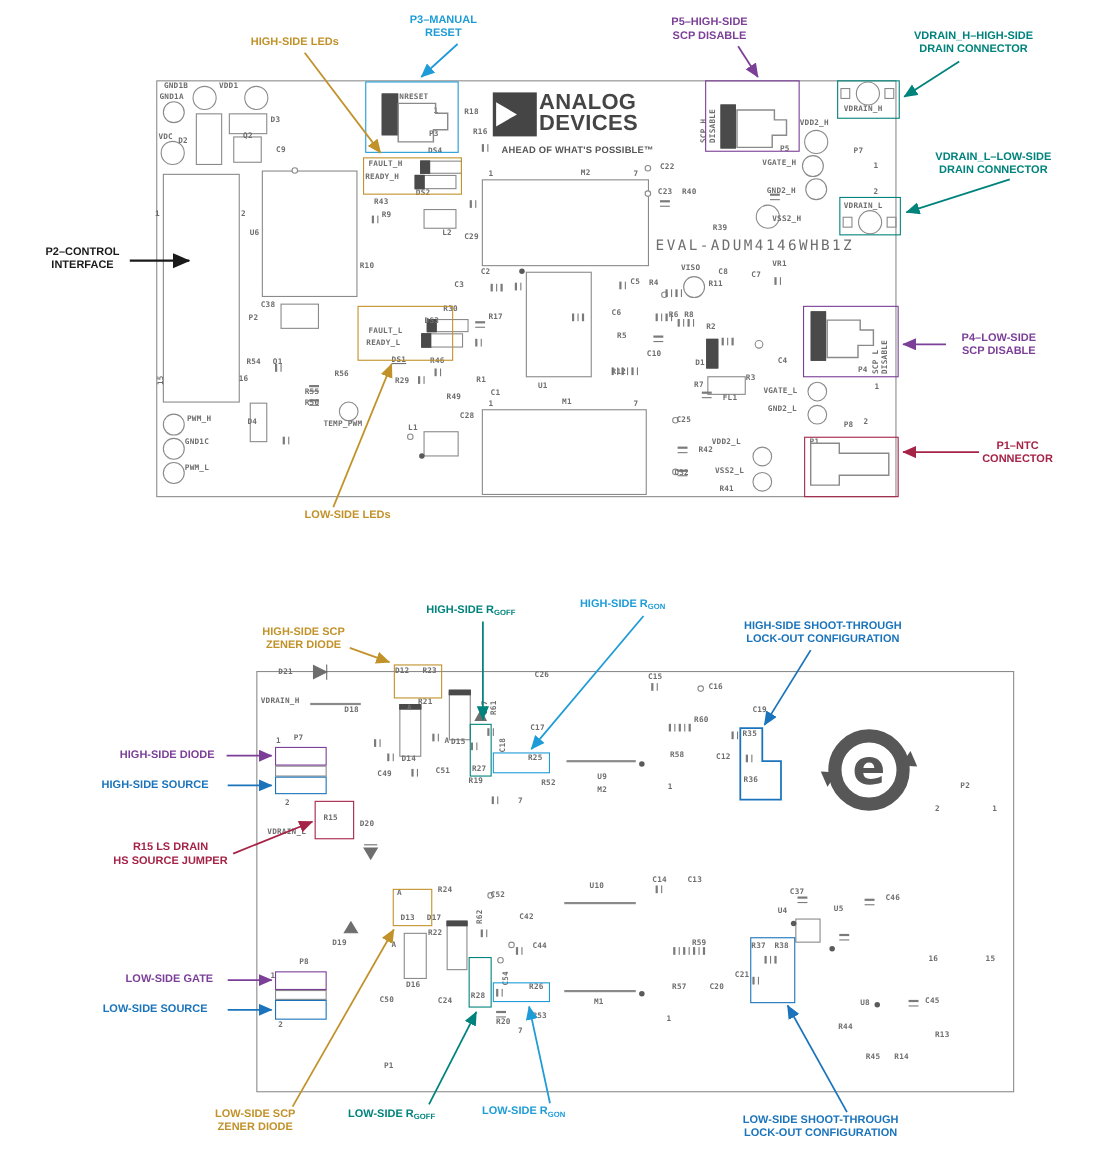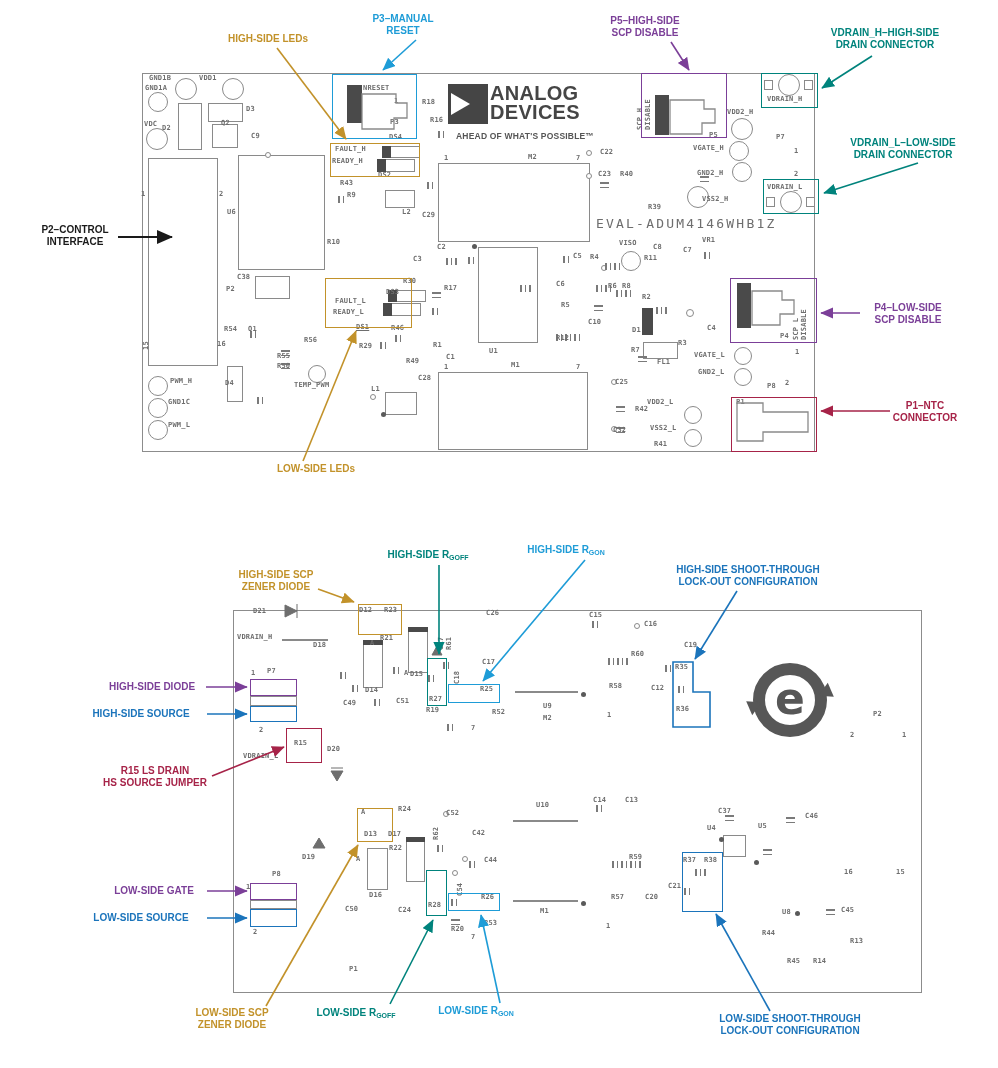--- a/index.html
+++ b/index.html
@@ -725,18 +725,18 @@
     </div>
     <div class="cbox" style="left: 357px; top: 808px; width: 36px; height: 34px; border-color: rgb(194, 146, 42);"></div>
     <div class="callout" style="left: 356px; top: 1007px; color: rgb(0, 131, 124);">
       <div>LOW-SIDE R<sub>GOFF</sub></div>
     </div>
     <div class="cbox" style="left: 426px; top: 870px; width: 21px; height: 46px; border-color: rgb(0, 131, 124);"></div>
     <div class="callout" style="left: 476px; top: 1005px; color: rgb(30, 156, 215);">
       <div>LOW-SIDE R<sub>GON</sub></div>
     </div>
     <div class="cbox" style="left: 448px; top: 893px; width: 52px; height: 18px; border-color: rgb(30, 156, 215);"></div>
-    <div class="callout" style="left: 790px; top: 1013px; color: rgb(27, 116, 187);">
+    <div class="callout" style="left: 746px; top: 1013px; color: rgb(27, 116, 187);">
       <div>LOW-SIDE SHOOT-THROUGH</div>
       <div>LOCK-OUT CONFIGURATION</div>
     </div>
     <div class="cbox" style="left: 682px; top: 852px; width: 41px; height: 60px; border-color: rgb(27, 116, 187);"></div>
   </div>
 
 </body></html>

